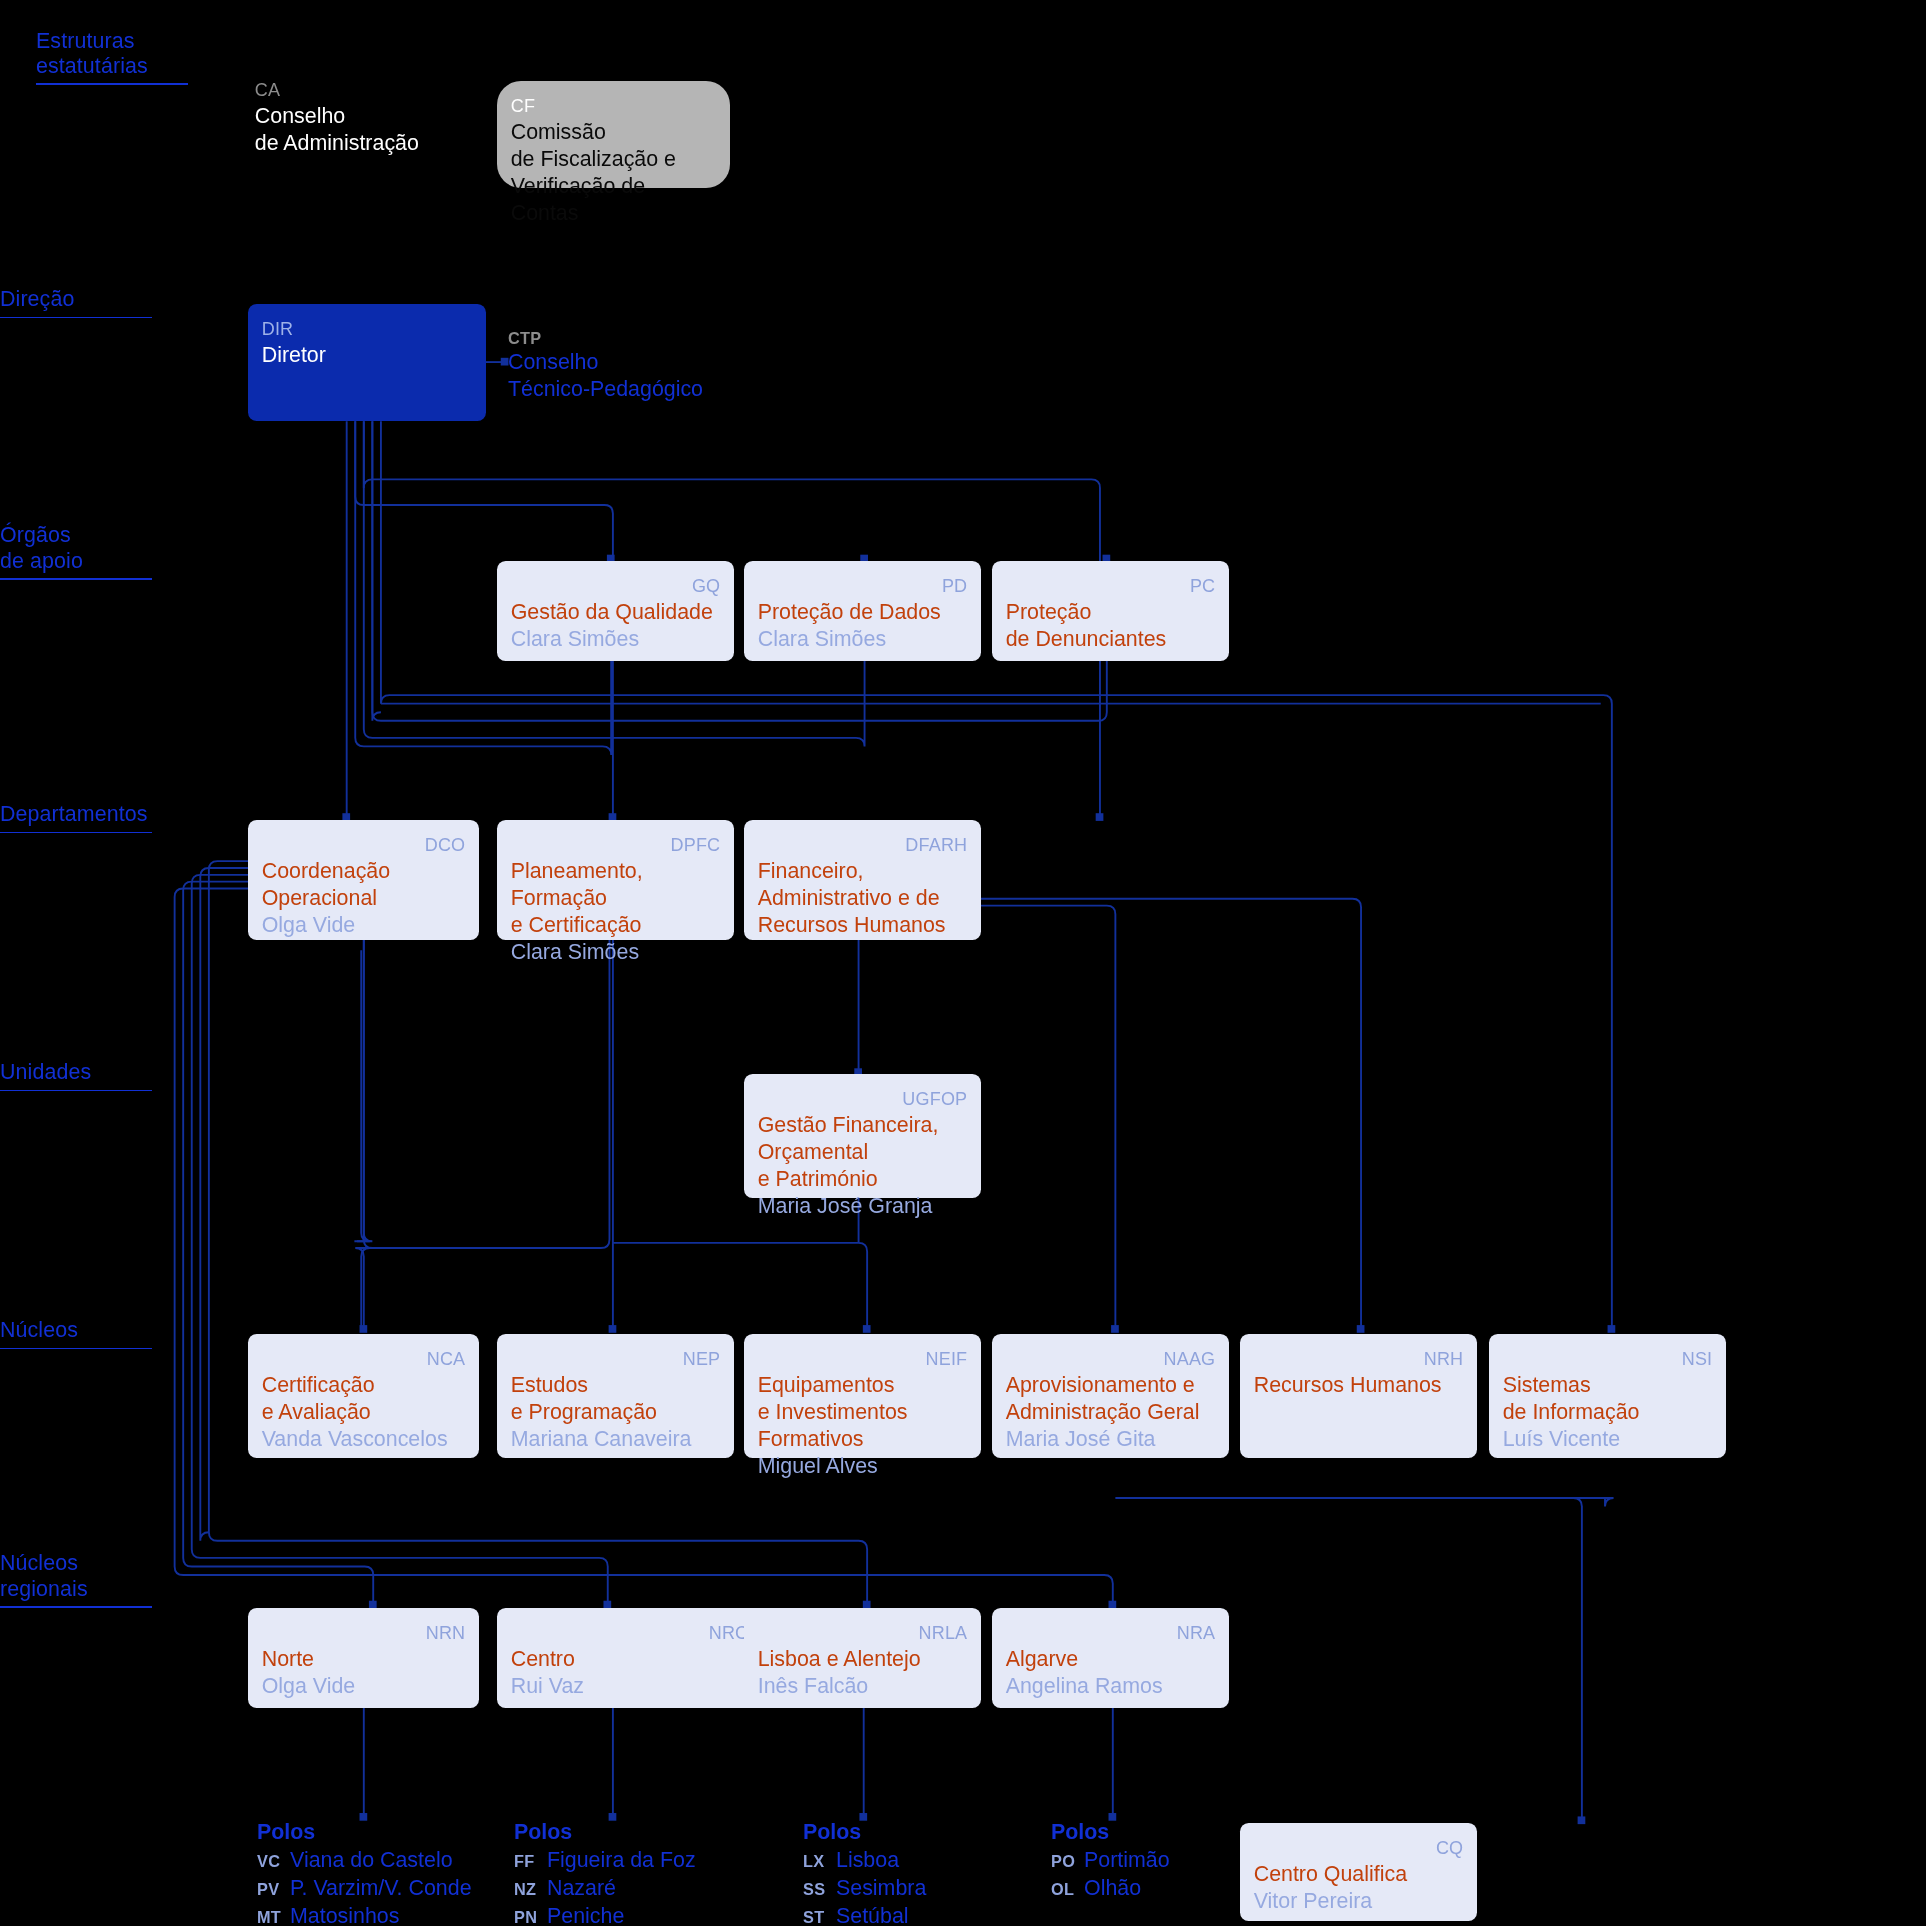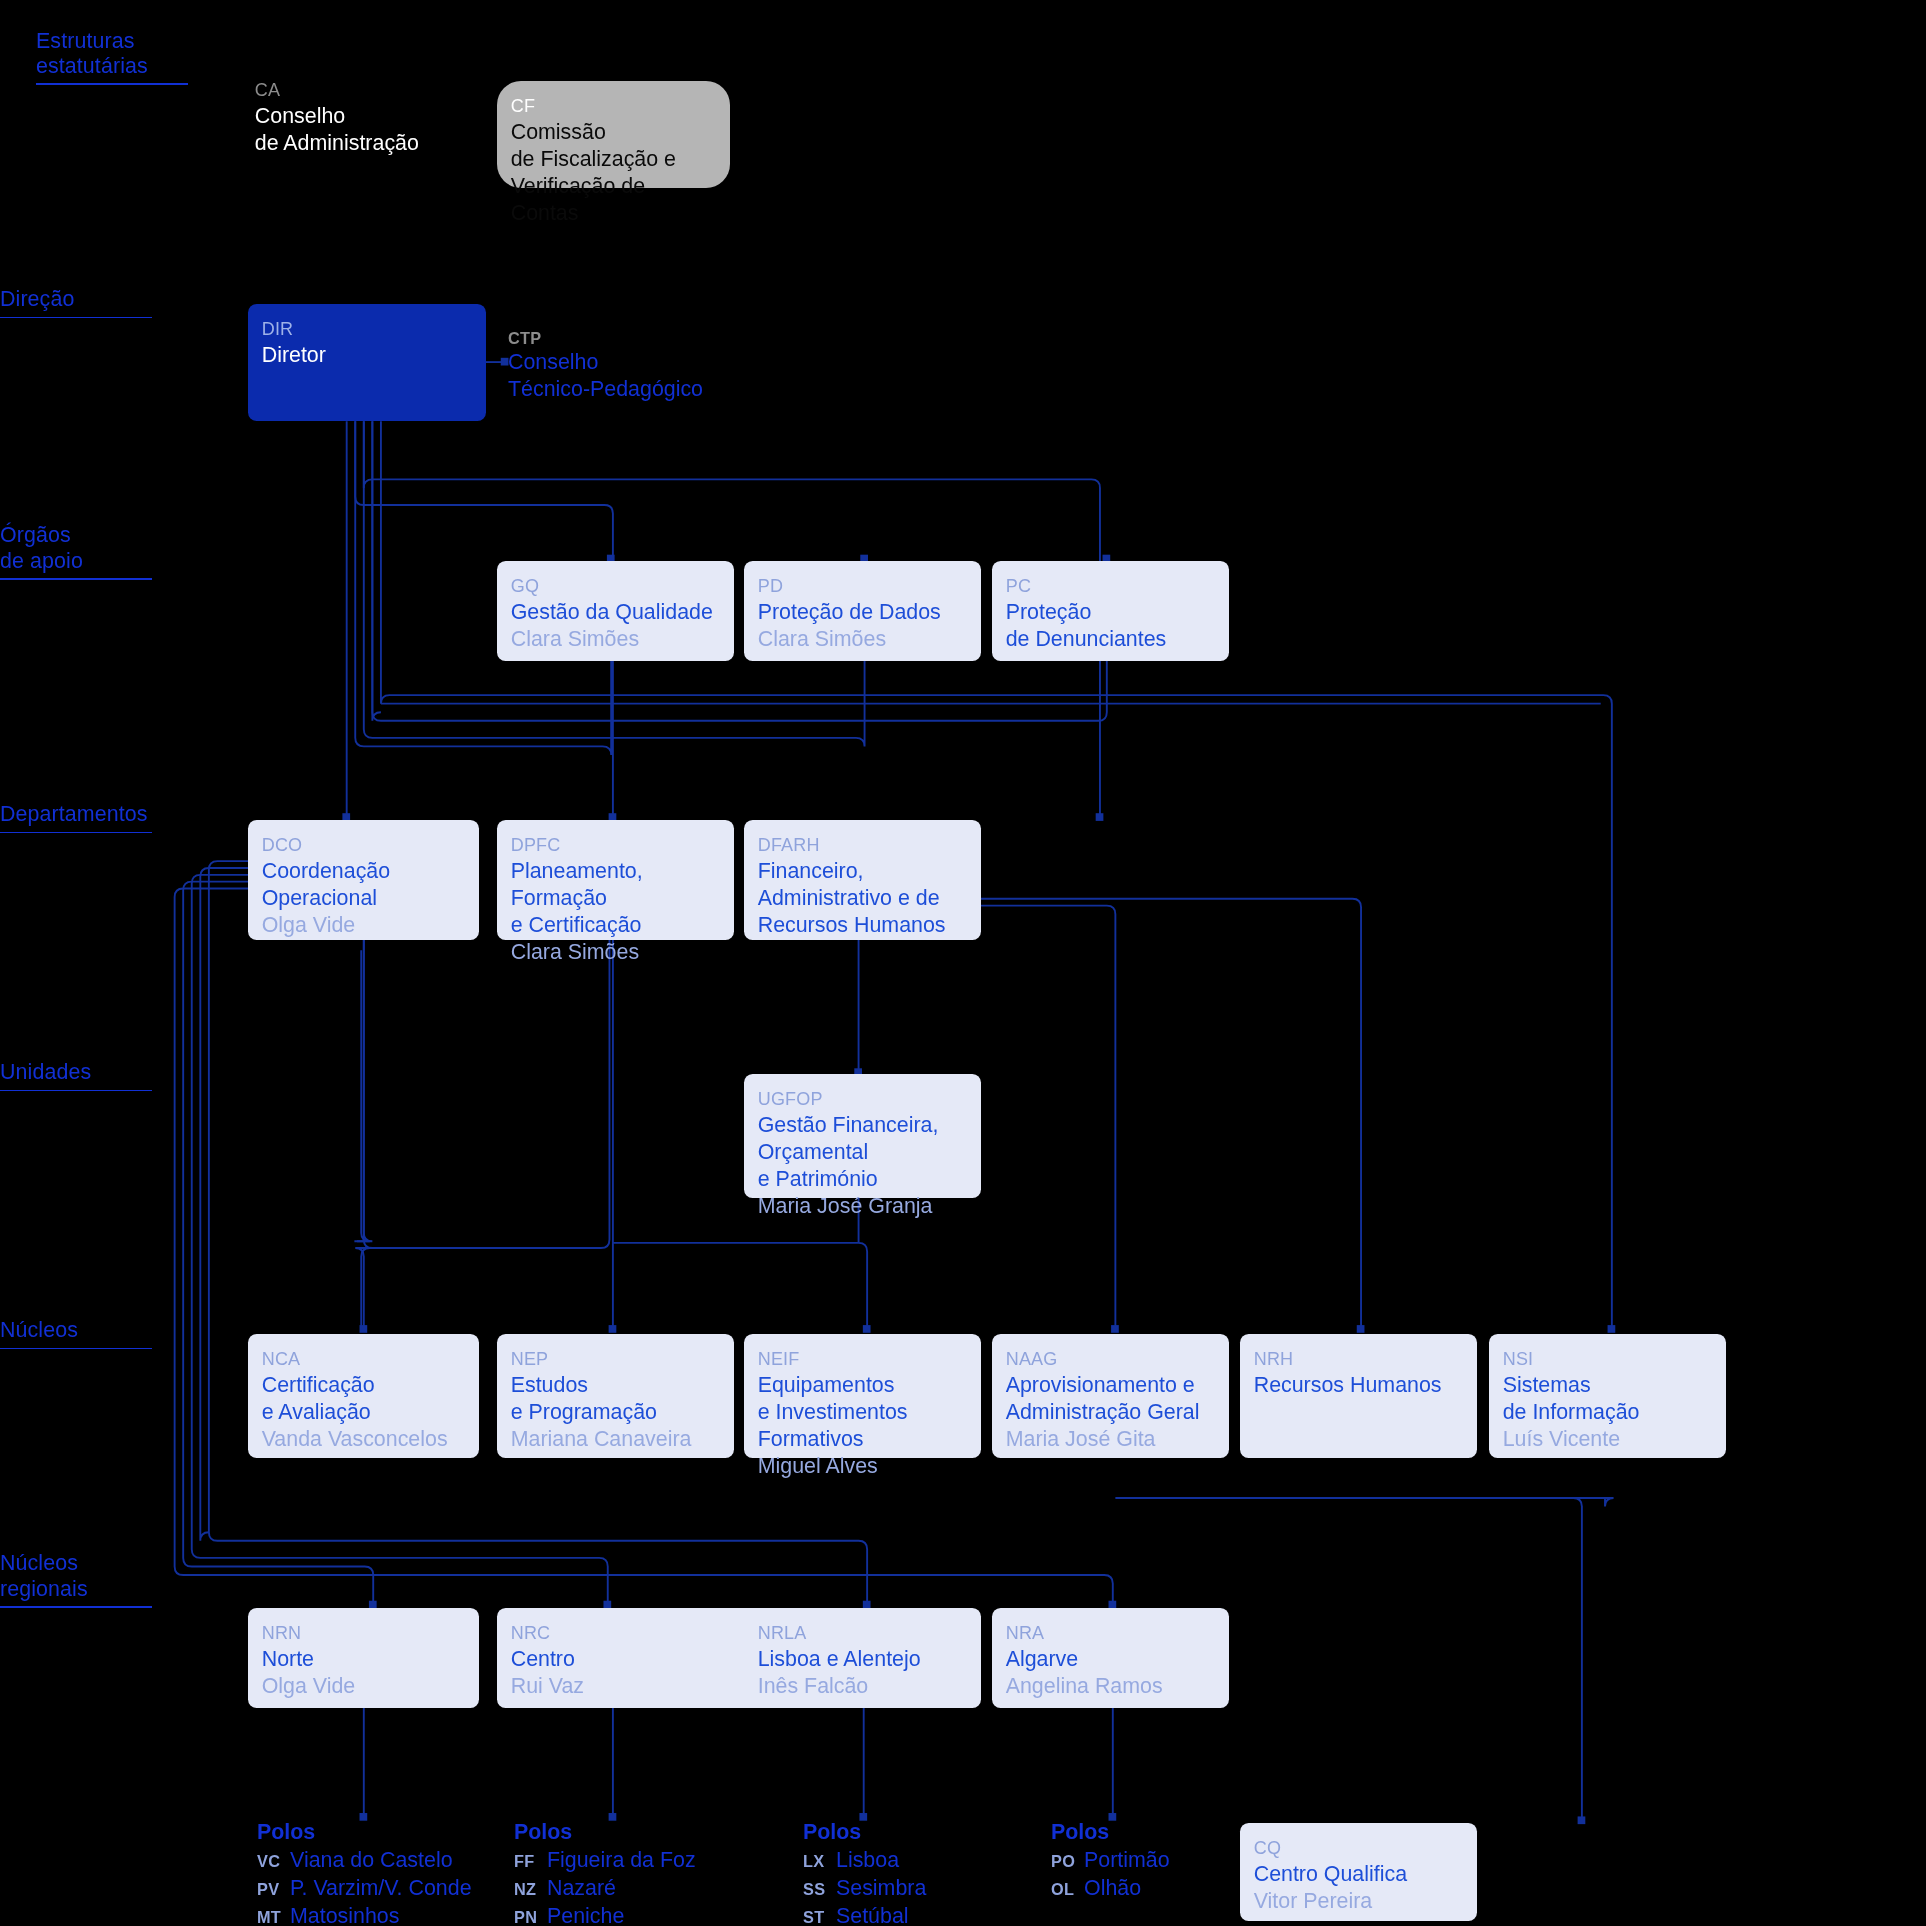--- a/index.html
+++ b/index.html
@@ -71,22 +71,22 @@
 
   .node.grey { background: #b5b5b5; }
   .node.grey .code   { color: #ffffff; }
   .node.grey .title  { color: #0a0a0a; }
 
   .node.primary { background: #0b2bad; }
   .node.primary .code   { color: #9fb2e8; }
   .node.primary .title  { color: #ffffff; }
 
   .node.light { background: #e5e9f7; }
-  .node.light .code   { color: #8fa3dc; }
-  .node.light .title  { color: #1d4ed8; }
+  .node.light .code   { color: #8fa3dc; text-align: right; }
+  .node.light .title  { color: #c2410c; }
   .node.light .person { color: #96a9e0; }
 
   
   .ctp {
     position: absolute;
   }
   .ctp .code {
     font-size: 16.3px;
     font-weight: 700;
     color: #8c8c8c;

